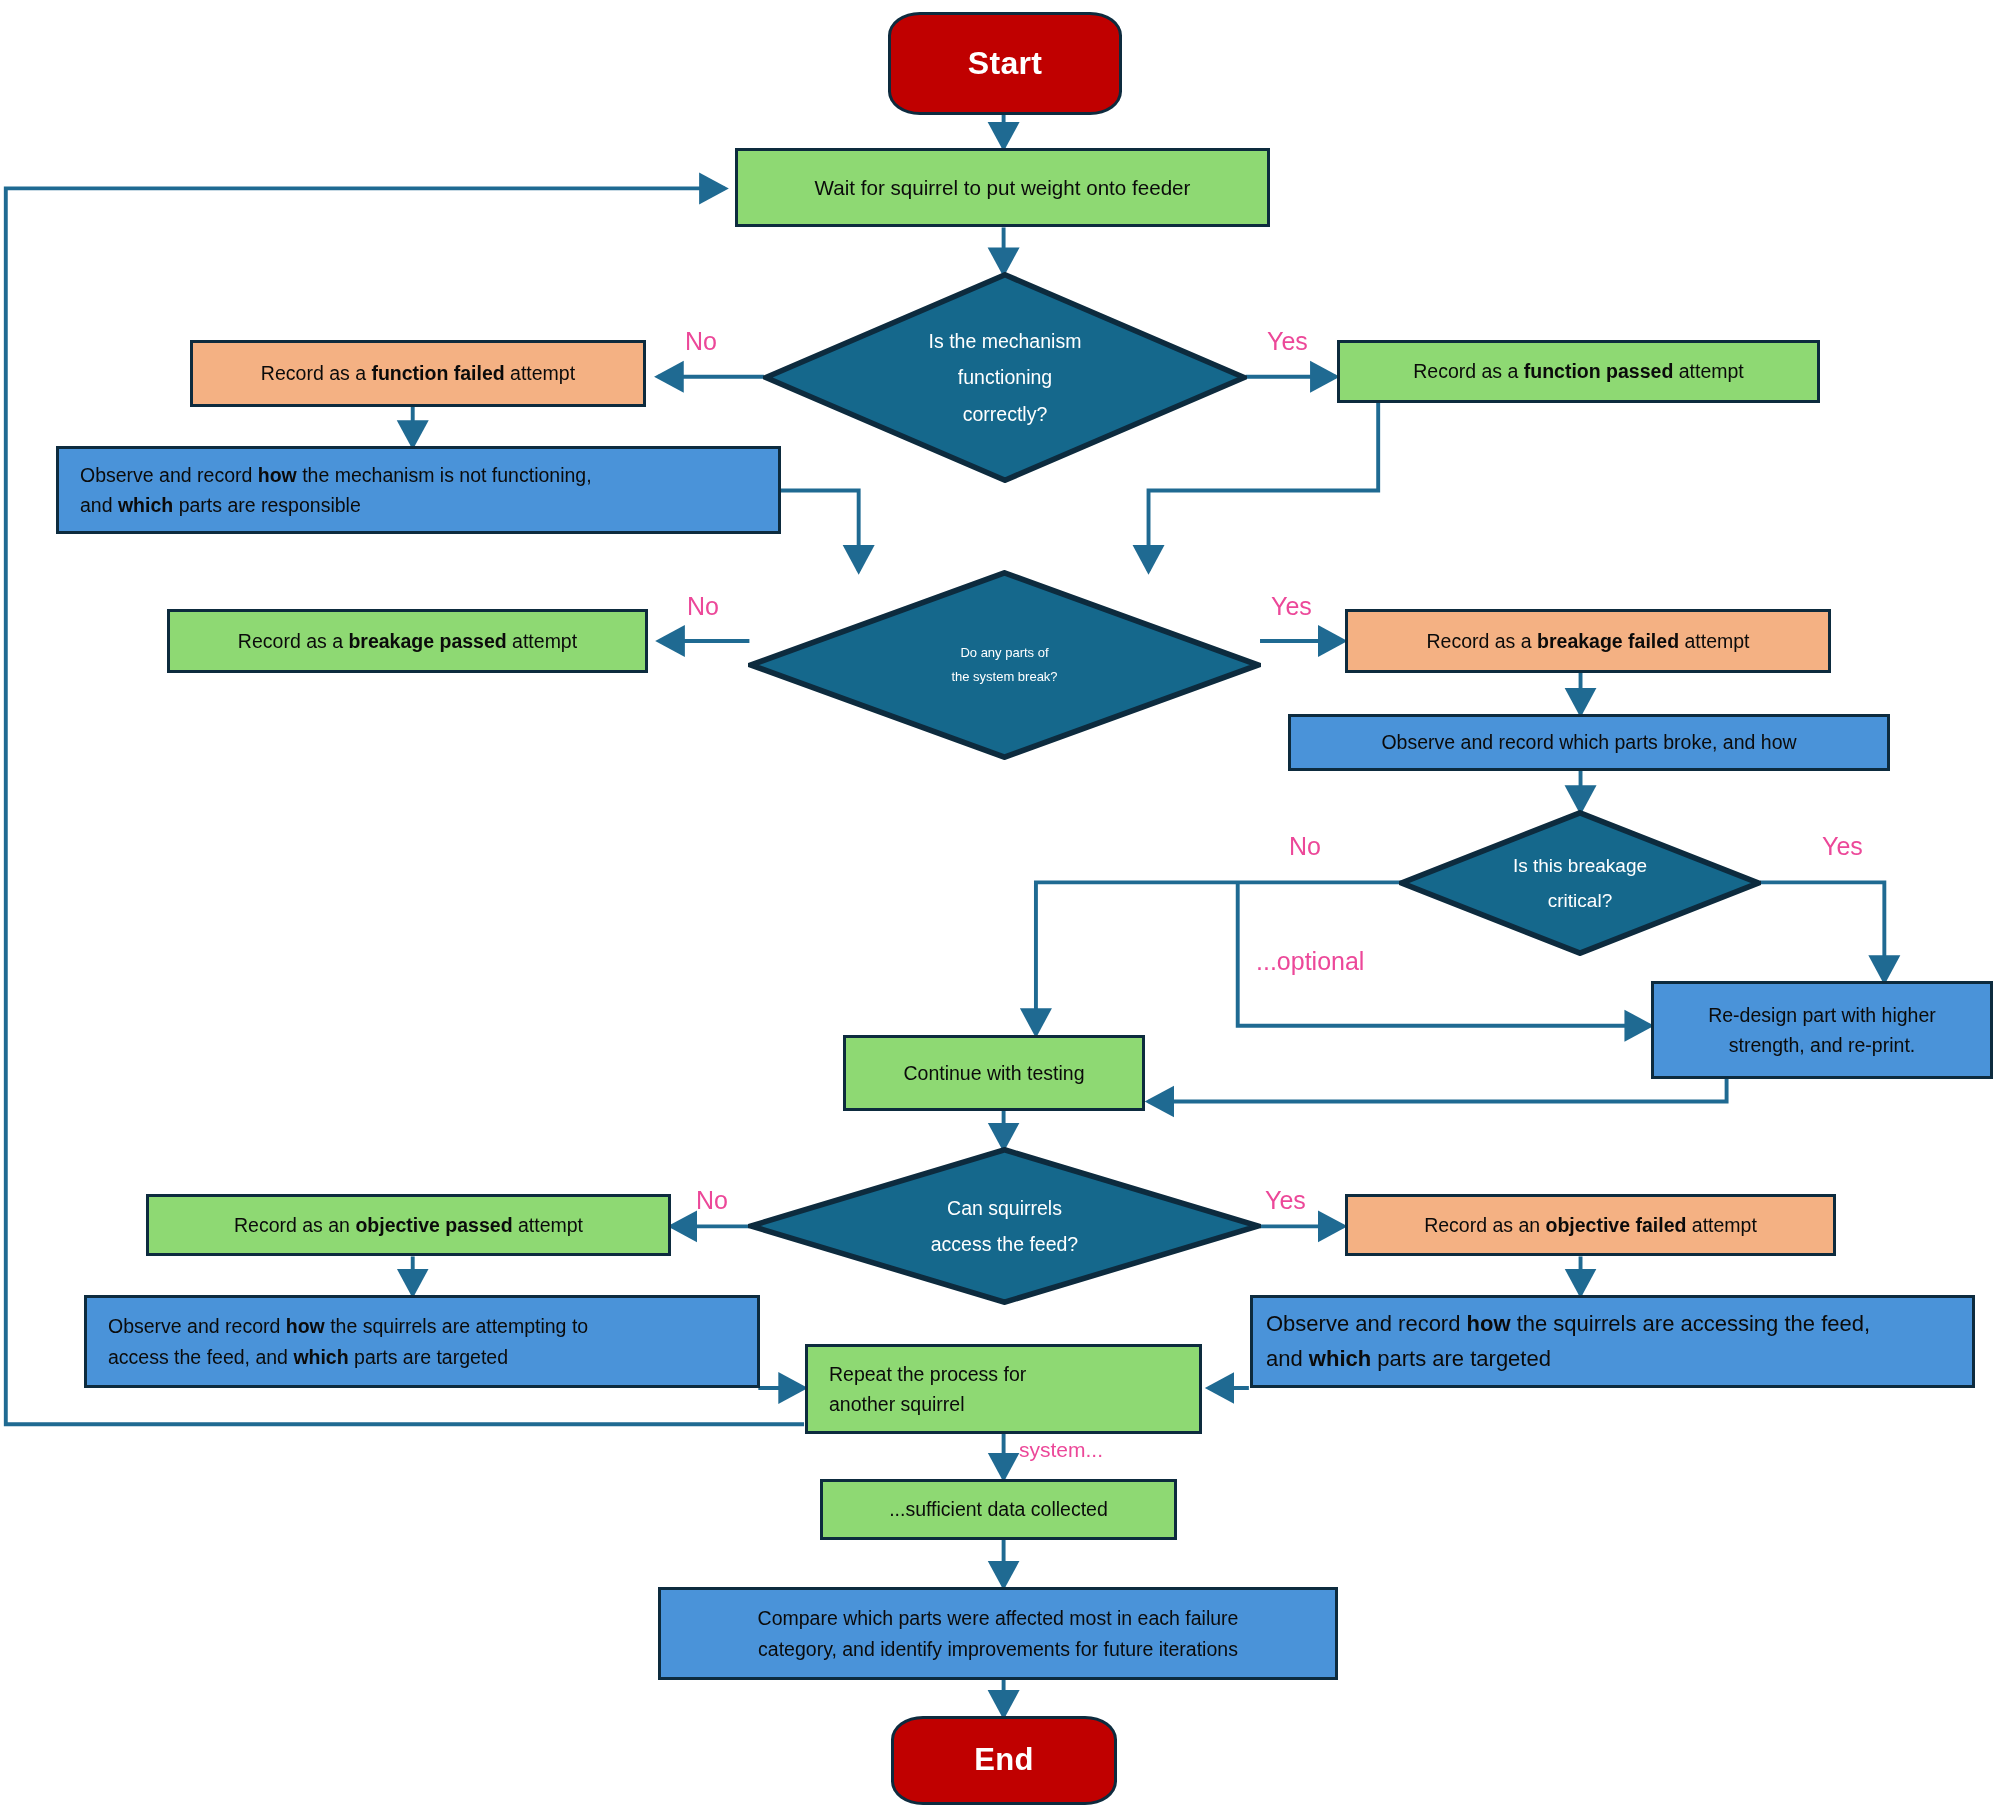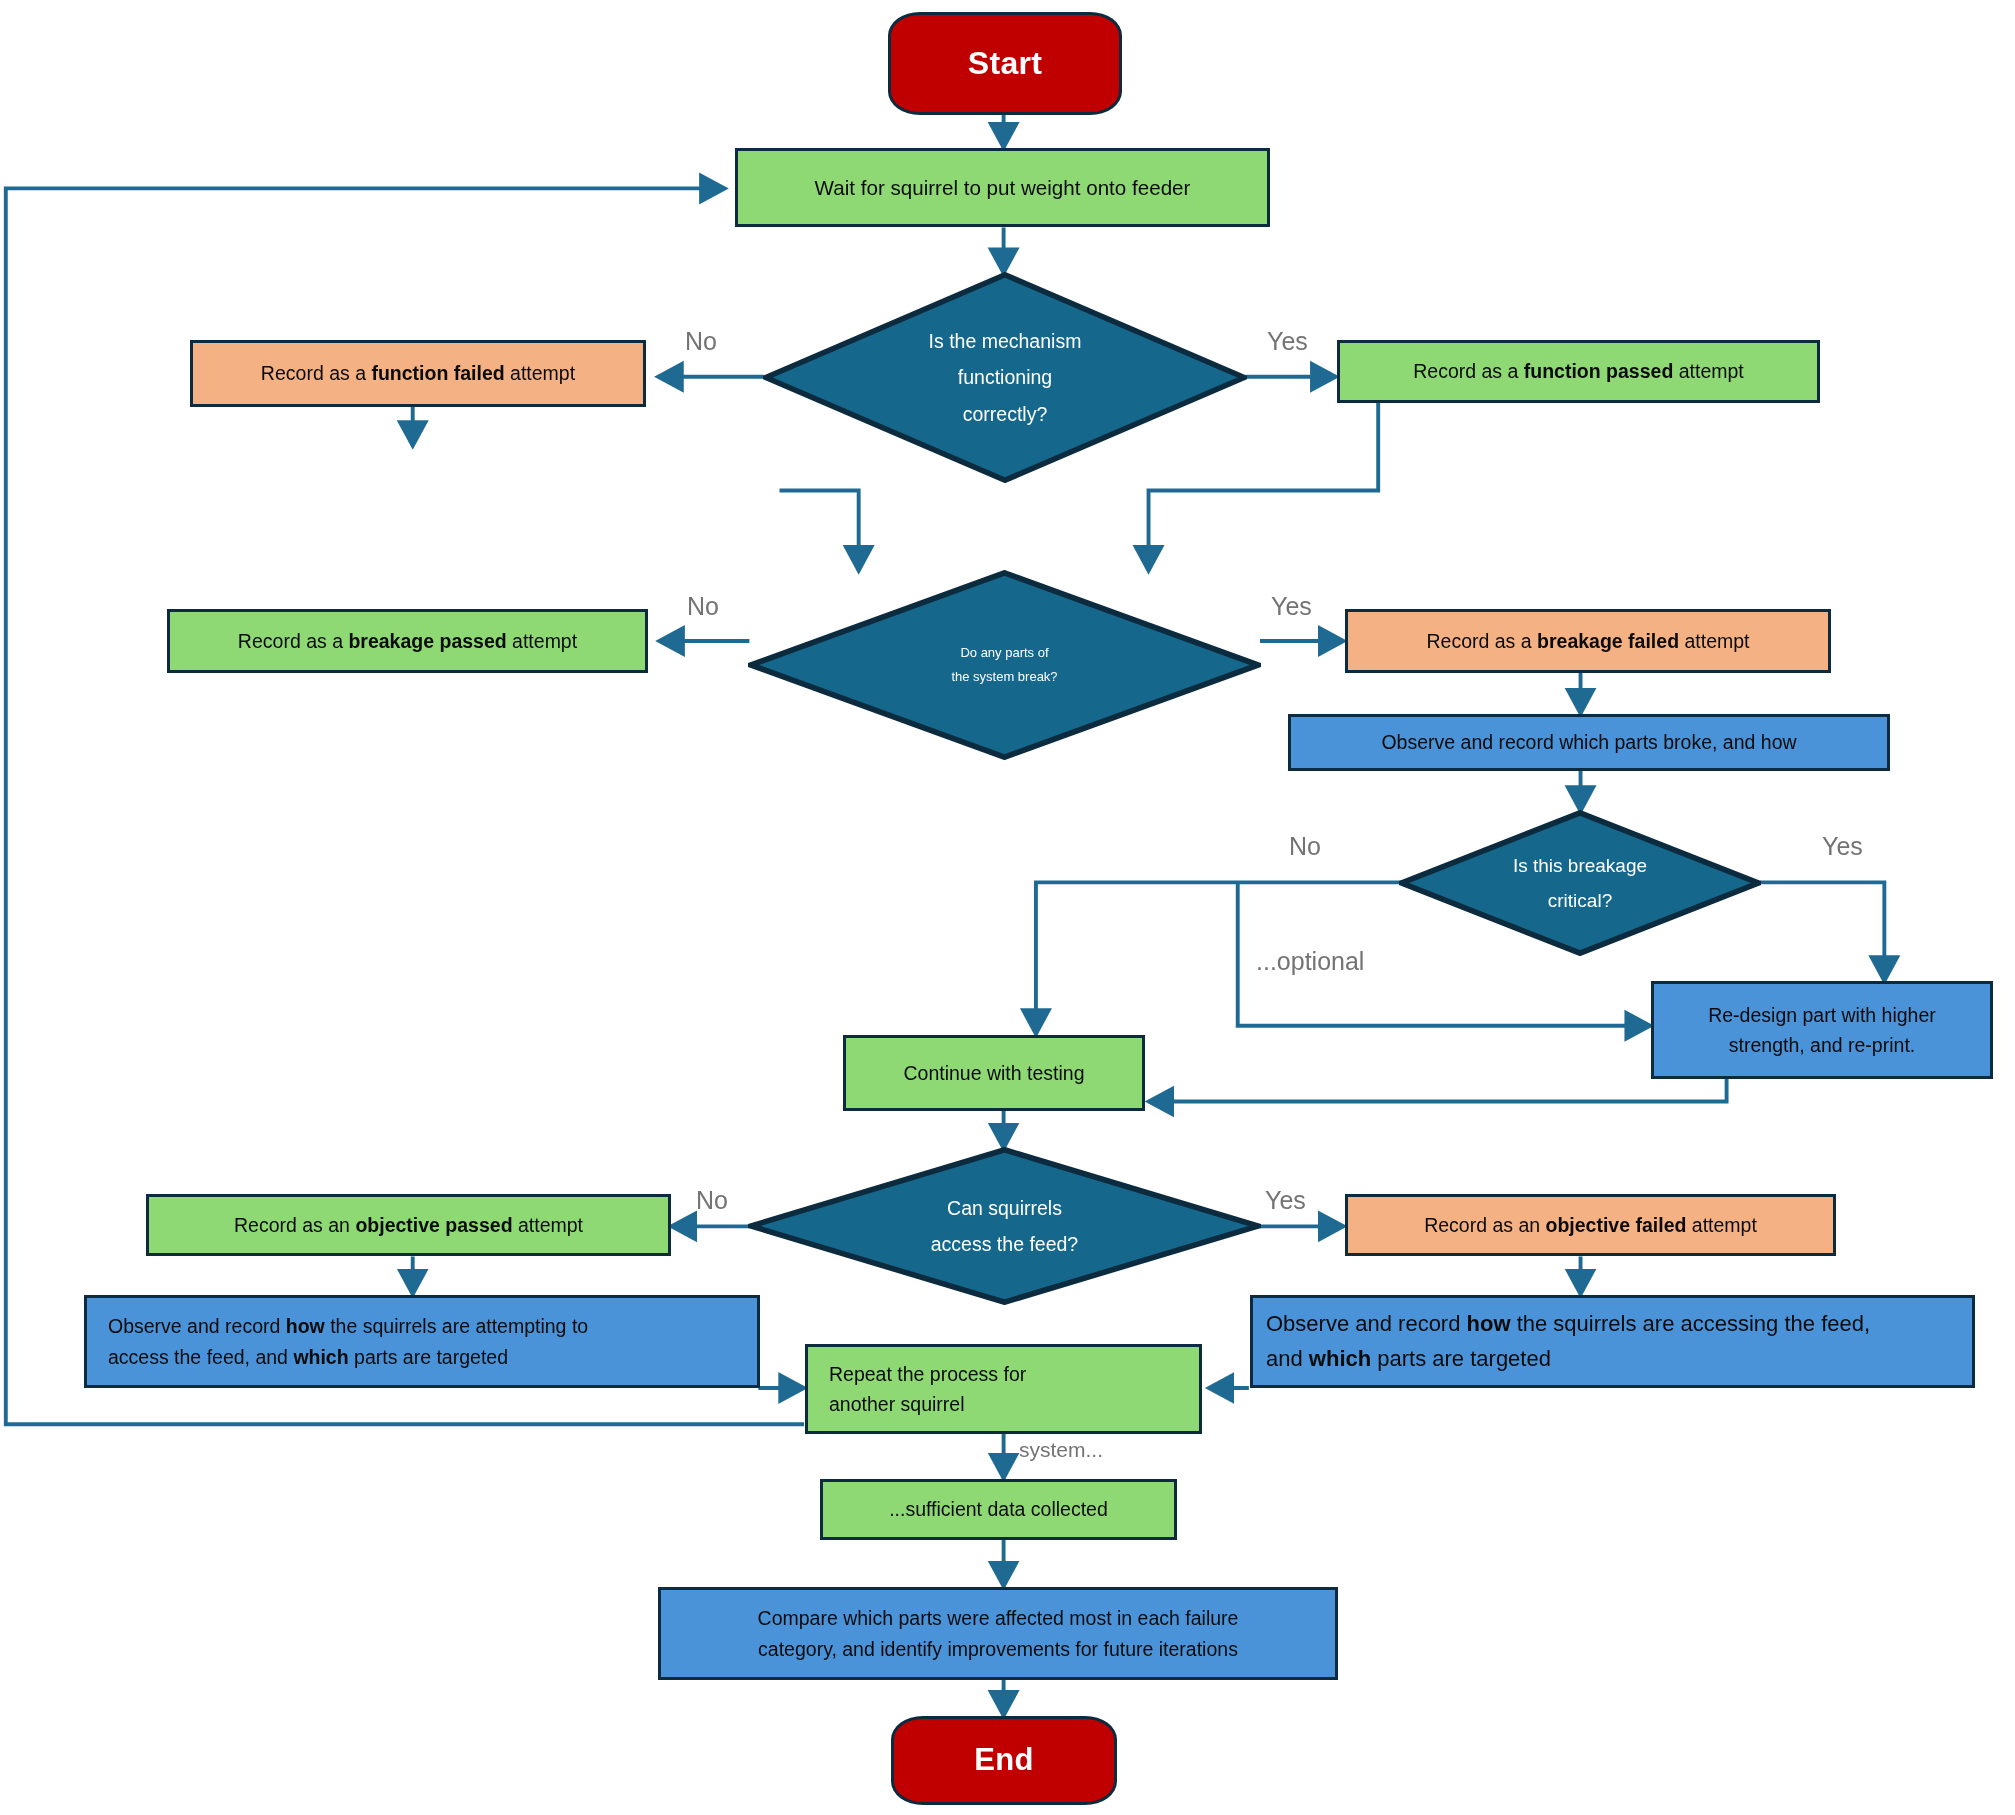--- a/index.html
+++ b/index.html
@@ -64,21 +64,21 @@
     width: 100%;
     height: 100%;
   }
   .diamond .dlabel {
     position: relative;
     z-index: 2;
     width: 62%;
   }
   .edge-label {
     position: absolute;
-    color: #737373;
+    color: #ec4899;
     background: transparent;
     white-space: nowrap;
   }
   b { font-weight: 700; }
 </style>
 </head>
 <body>
 
 <div id="canvas">
 
@@ -164,20 +164,26 @@
   </div>
 
   <div class="node orange" style="left:190px; top:340px; width:456px; height:67px; font-size:19.5px;">
     <span><span>Record as a </span><b>function failed</b><span> attempt</span></span>
   </div>
 
   <div class="node green" style="left:1337px; top:340px; width:483px; height:63px; font-size:19.5px;">
     <span><span>Record as a </span><b>function passed</b><span> attempt</span></span>
   </div>
 
+  <div class="node blue left-align" style="left:56px; top:446px; width:725px; height:88px; font-size:19.5px; padding-left:21px;">
+    <div>
+      <div><span>Observe and record </span><b>how</b><span> the mechanism is not functioning,</span></div>
+      <div><span>and </span><b>which</b><span> parts are responsible</span></div>
+    </div>
+  </div>
 
   <div class="diamond" style="left:748px; top:570px; width:513px; height:190px; font-size:13px;">
     <svg class="dshape" viewBox="0 0 920 340" preserveAspectRatio="none">
       <polygon points="460,5 915,170 460,335 5,170" fill="#15688c" stroke="#0d2b3e" stroke-width="10"></polygon>
     </svg>
     <div class="dlabel">
       <div>Do any parts of</div>
       <div>the system break?</div>
     </div>
   </div>

